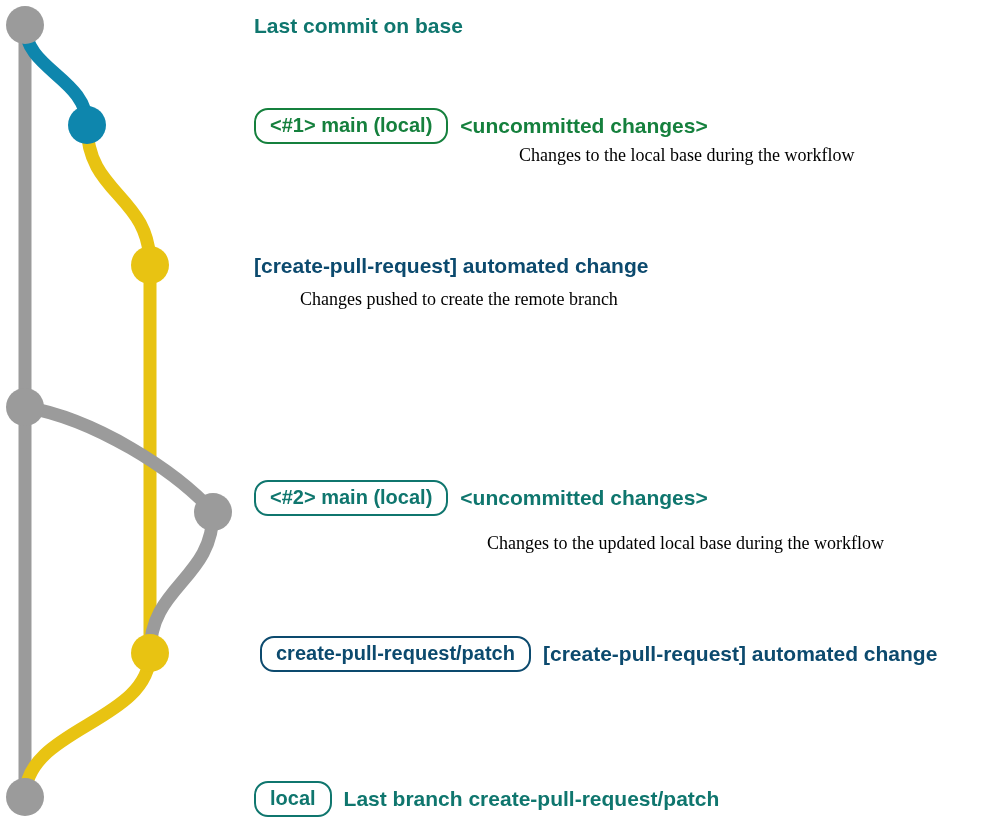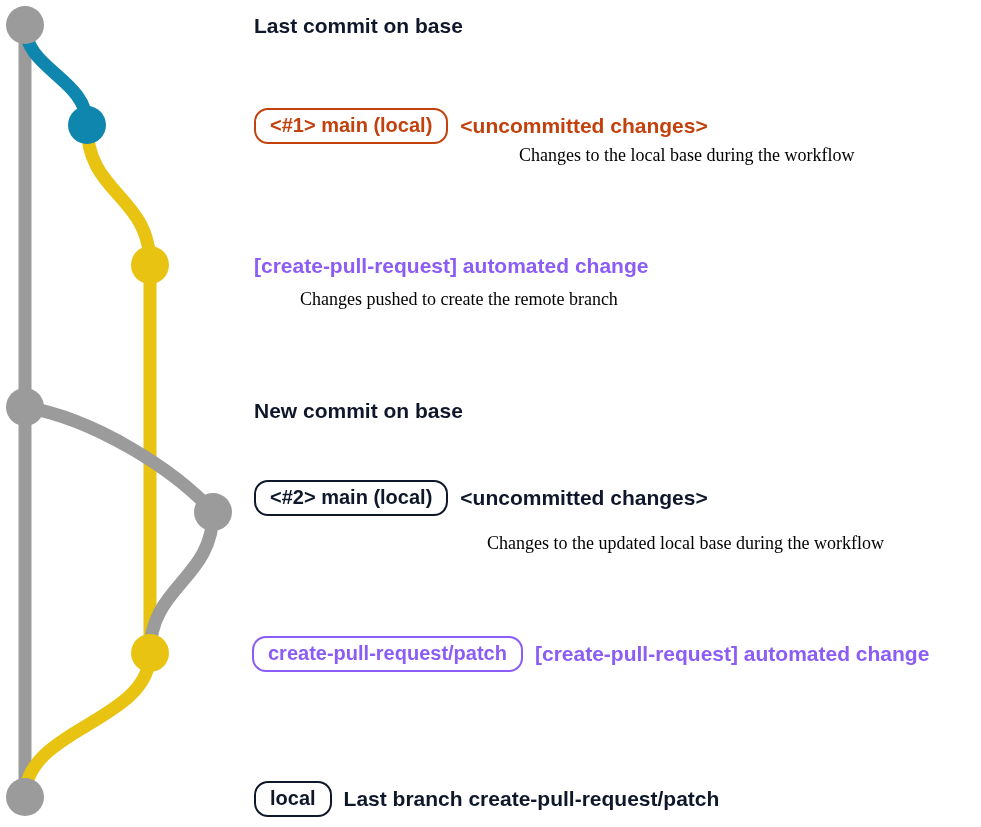--- a/index.html
+++ b/index.html
@@ -58,23 +58,23 @@
     white-space: nowrap;
     font-family: "Liberation Sans", sans-serif;
   }
   .note-row {
     position: absolute;
     font-size: 18px;
     color: #000000;
     white-space: nowrap;
     font-family: "Liberation Serif", serif;
   }
-  .c-gray   { color: #0f172a; }
-  .c-blue   { color: #c2410c; }
-  .c-yellow { color: #8b5cf6; }
+  .c-gray   { color: #0f766e; }
+  .c-blue   { color: #15803d; }
+  .c-yellow { color: #0c4a6e; }
 </style>
 </head>
 <body>
 
 <svg id="graph-svg" viewBox="0 0 981 827">
   <g fill="none" stroke-linecap="round" stroke-width="13">
 
     <path stroke="#9b9b9b" d="M25,25 L25,797"></path>
 
     <path stroke="#0e86ad" d="M25,25 C25,70 87,78 87,125"></path>
@@ -106,29 +106,28 @@
 
   <div class="commit-row" style="left:254px; top:108px;">
     <span class="ref-pill c-blue">&lt;#1&gt; main (local)</span>
     <span class="commit-subject c-blue">&lt;uncommitted changes&gt;</span>
   </div>
   <div class="note-row" style="left:487px; top:145px;margin-left:32px;">Changes to the local base during the workflow</div>
 
   <div class="plain-row c-yellow" style="left:254px; top:254px;">[create-pull-request] automated change</div>
   <div class="note-row" style="left:276px; top:289px;margin-left:24px;">Changes pushed to create the remote branch</div>
 
-  <div class="plain-row c-gray" style="left:254px; top:399px;">New commit on base</div>
 
   <div class="commit-row" style="left:254px; top:480px;">
     <span class="ref-pill c-gray">&lt;#2&gt; main (local)</span>
     <span class="commit-subject c-gray">&lt;uncommitted changes&gt;</span>
   </div>
   <div class="note-row" style="left:487px; top:533px;">Changes to the updated local base during the workflow</div>
 
-  <div class="commit-row" style="left:252px; top:636px;justify-content:flex-end;">
+  <div class="commit-row" style="left:260px; top:636px;justify-content:flex-end;">
     <span class="ref-pill c-yellow">create-pull-request/patch</span>
     <span class="commit-subject c-yellow">[create-pull-request] automated change</span>
   </div>
 
   <div class="commit-row" style="left:254px; top:781px;">
     <span class="ref-pill c-gray">local</span>
     <span class="commit-subject c-gray">Last branch create-pull-request/patch</span>
   </div>
 
 </div>

